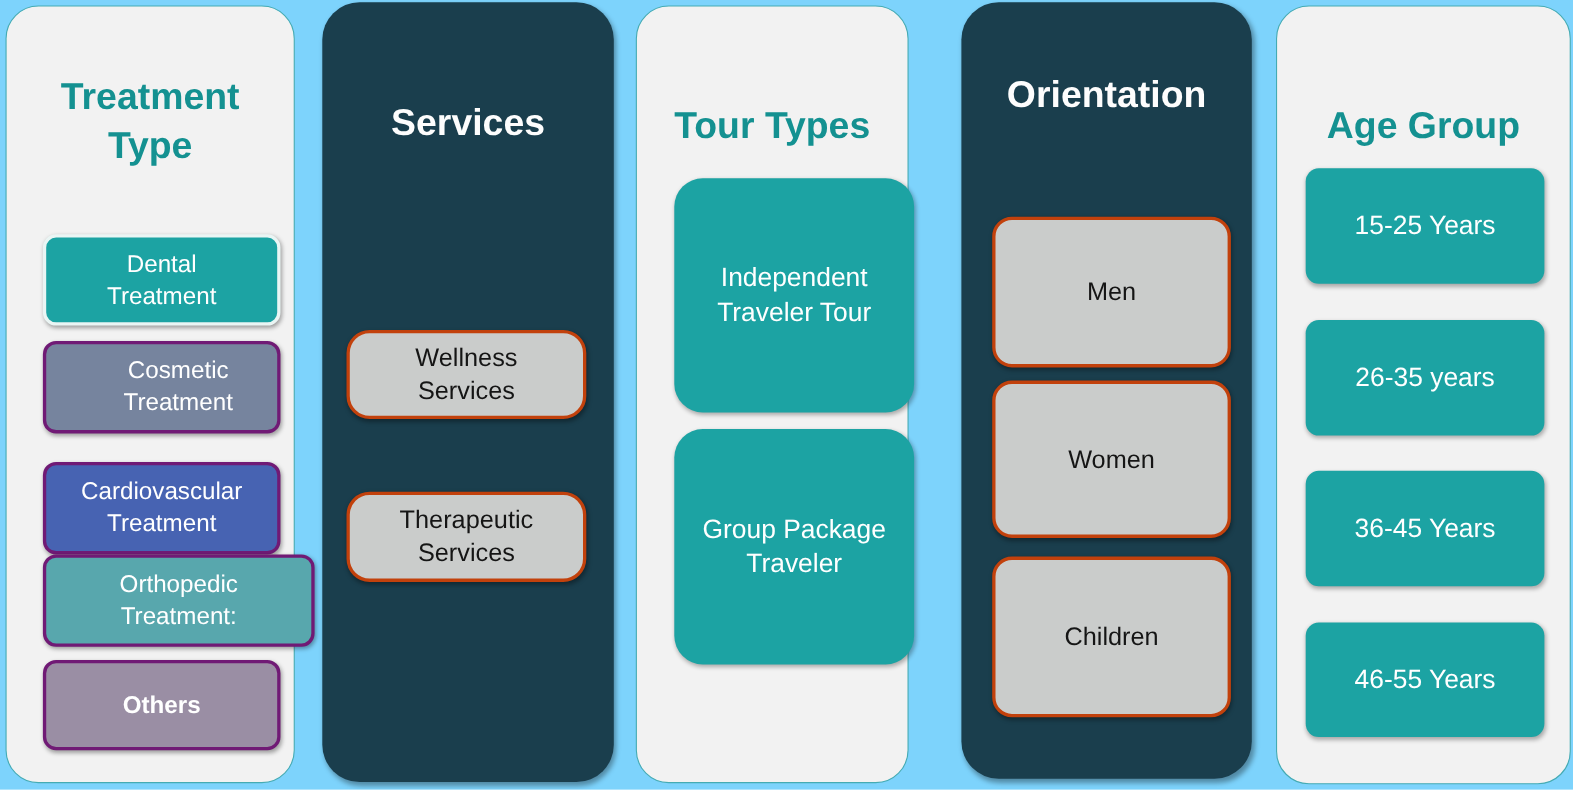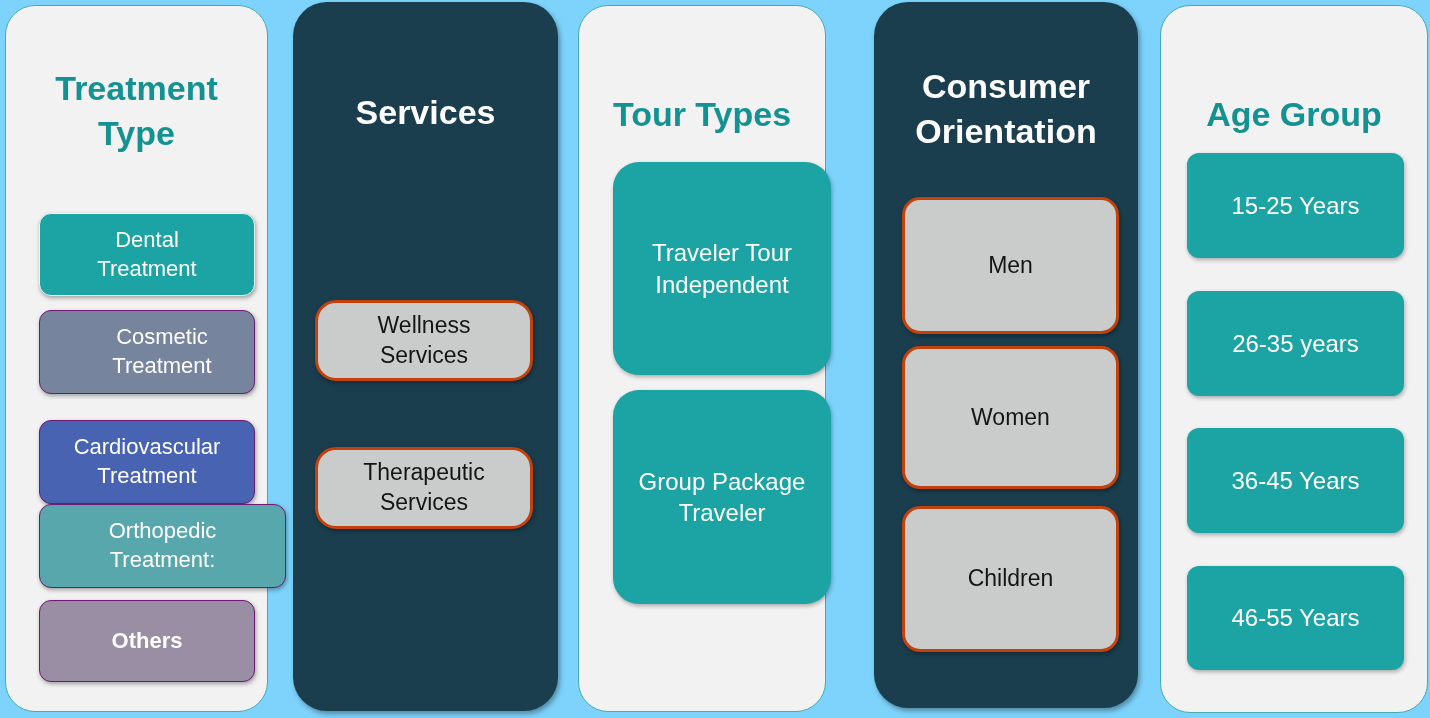--- a/index.html
+++ b/index.html
@@ -40,21 +40,21 @@
     display: flex;
     flex-direction: column;
     align-items: center;
     justify-content: center;
     text-align: center;
     line-height: 1.3;
   }
   .box .line { display: block; }
   
   .box-col1 {
-    border: 1px solid #701a75;
+    border: 3px solid #701a75;
     border-radius: 12px;
     color: #FFFFFF;
     font-size: 22px;
     box-shadow: 1px 2px 4px rgba(0,0,0,0.35);
   }
   .bg-dental        { background: #1CA3A3; border-color: #EAF5F4; }
   .bg-cosmetic      { background: #76849E; padding-left: 30px; }
   .bg-cardiovascular{ background: #4763B2; }
   .bg-orthopedic    { background: #58A7AD; }
   .bg-others        { background: #9A8EA4; font-weight: bold; }
@@ -121,32 +121,31 @@
       <span class="line">Therapeutic</span>
       <span class="line">Services</span>
     </div>
   </div>
 
   <div class="panel light" style="left:578px; top:5px; width:248px; height:707px;">
     <div class="panel-title teal" style="top:86px;">
       <span class="line">Tour Types</span>
     </div>
     <div class="box box-teal r24" style="left:34px; top:156px; width:218px; height:213px;">
+      <span class="line">Independent</span>
       <span class="line">Traveler Tour</span>
-      <span class="line">Independent</span>
     </div>
     <div class="box box-teal r24" style="left:34px; top:384px; width:218px; height:214px;">
       <span class="line">Group Package</span>
       <span class="line">Traveler</span>
     </div>
   </div>
 
   <div class="panel dark" style="left:874px; top:2px; width:264px; height:706px;">
     <div class="panel-title white" style="top:62px;">
-      <span class="line">Consumer</span>
       <span class="line">Orientation</span>
     </div>
     <div class="box box-gray r18" style="left:28px; top:195px; width:217px; height:137px;">
       <span class="line">Men</span>
     </div>
     <div class="box box-gray r18" style="left:28px; top:344px; width:217px; height:143px;">
       <span class="line">Women</span>
     </div>
     <div class="box box-gray r18" style="left:28px; top:504px; width:217px; height:146px;">
       <span class="line">Children</span>

